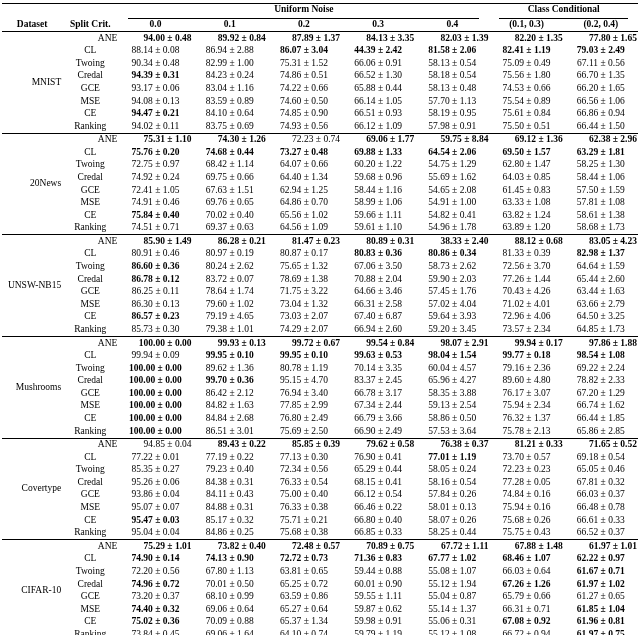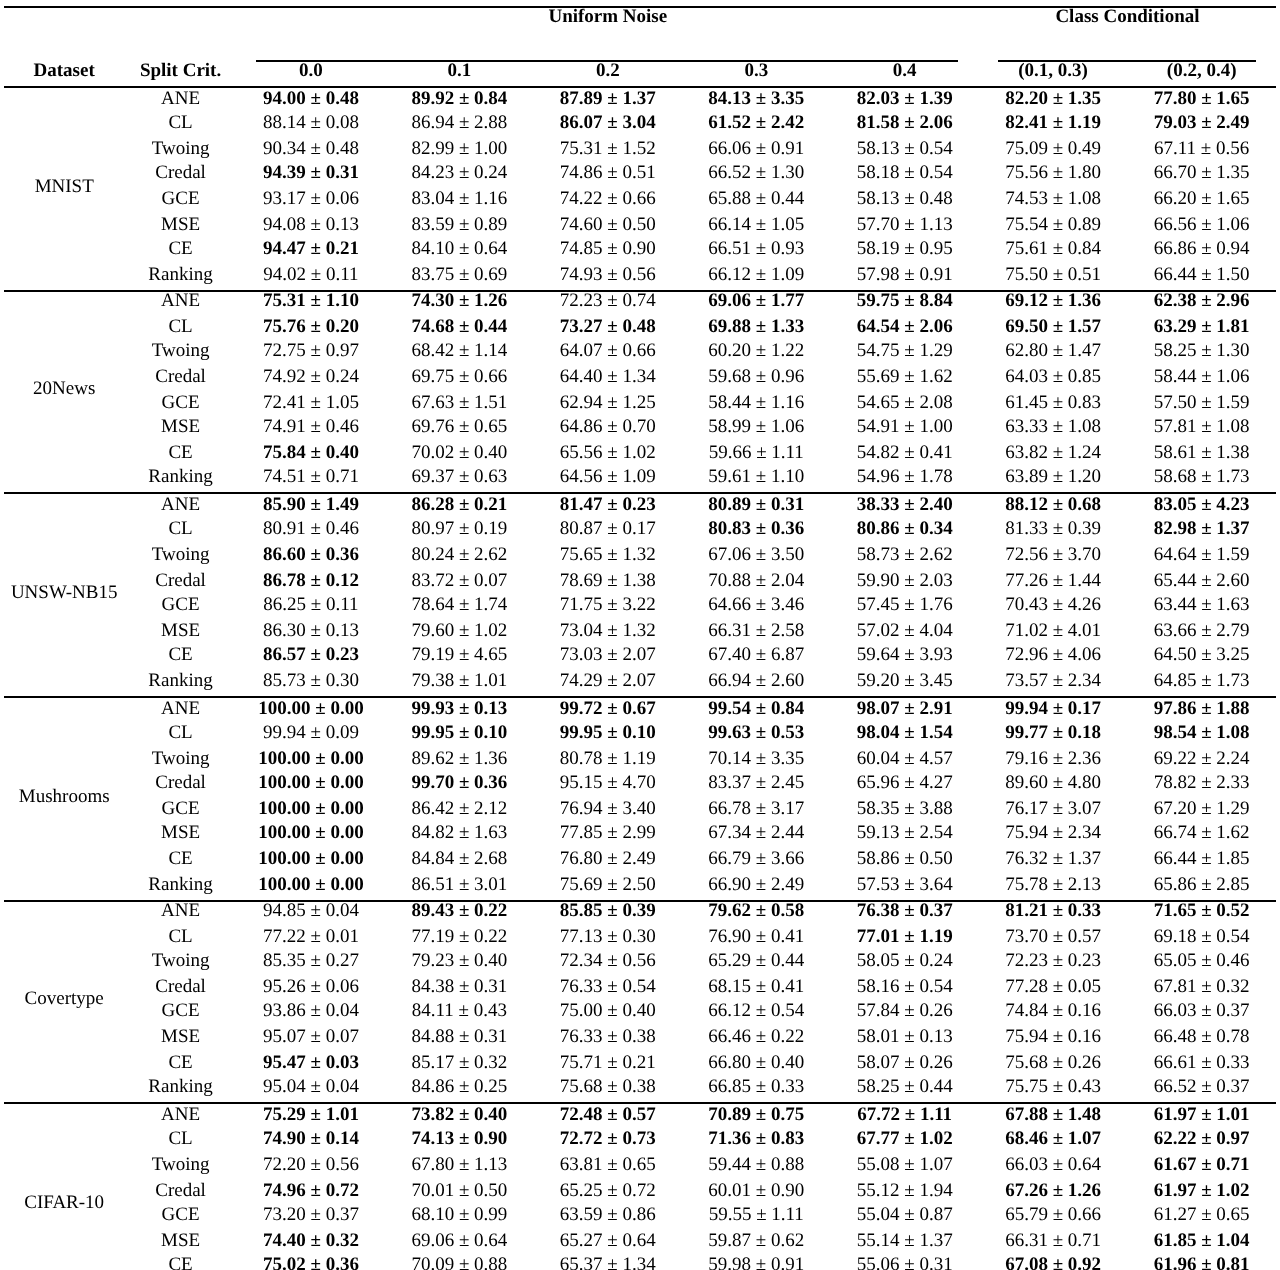--- a/index.html
+++ b/index.html
@@ -38,24 +38,24 @@
   th.rowhead {
     border-bottom: 1.3px solid #000;
     vertical-align: bottom;
     font-family: Liberation Serif, serif;
   }
   th.group { padding: 0; }
   th.group .grule {
     display: block;
     border-bottom: 0.9px solid #000;
     margin: 0 10px;
-    padding-bottom: 14px;
+    padding-bottom: 2px;
   }
   tr.noise-row th { border-bottom: 1.3px solid #000; }
-  tbody tr.section-start td { border-top: 1.3px solid #000; }
+  tbody tr.section-start td { border-top: 1.3px solid #000; text-align: right; }
   td.dataset-cell { vertical-align: middle; }
   td.val-cell.bold { font-weight: bold; }
 </style>
 </head>
 <body>
 
 <table class="results">
   <colgroup>
     <col class="c-dataset">
     <col class="c-crit">
@@ -98,21 +98,21 @@
         <td class="val-cell bold">84.13 ± 3.35</td>
         <td class="val-cell bold">82.03 ± 1.39</td>
         <td class="val-cell bold">82.20 ± 1.35</td>
         <td class="val-cell bold">77.80 ± 1.65</td>
       </tr>
       <tr>
         <td class="crit-cell">CL</td>
         <td class="val-cell">88.14 ± 0.08</td>
         <td class="val-cell">86.94 ± 2.88</td>
         <td class="val-cell bold">86.07 ± 3.04</td>
-        <td class="val-cell bold">61.52 ± 2.42</td>
+        <td class="val-cell bold">44.39 ± 2.42</td>
         <td class="val-cell bold">81.58 ± 2.06</td>
         <td class="val-cell bold">82.41 ± 1.19</td>
         <td class="val-cell bold">79.03 ± 2.49</td>
       </tr>
       <tr>
         <td class="crit-cell">Twoing</td>
         <td class="val-cell">90.34 ± 0.48</td>
         <td class="val-cell">82.99 ± 1.00</td>
         <td class="val-cell">75.31 ± 1.52</td>
         <td class="val-cell">66.06 ± 0.91</td>
@@ -130,21 +130,21 @@
         <td class="val-cell">75.56 ± 1.80</td>
         <td class="val-cell">66.70 ± 1.35</td>
       </tr>
       <tr>
         <td class="crit-cell">GCE</td>
         <td class="val-cell">93.17 ± 0.06</td>
         <td class="val-cell">83.04 ± 1.16</td>
         <td class="val-cell">74.22 ± 0.66</td>
         <td class="val-cell">65.88 ± 0.44</td>
         <td class="val-cell">58.13 ± 0.48</td>
-        <td class="val-cell">74.53 ± 1.08</td>
+        <td class="val-cell">74.53 ± 0.66</td>
         <td class="val-cell">66.20 ± 1.65</td>
       </tr>
       <tr>
         <td class="crit-cell">MSE</td>
         <td class="val-cell">94.08 ± 0.13</td>
         <td class="val-cell">83.59 ± 0.89</td>
         <td class="val-cell">74.60 ± 0.50</td>
         <td class="val-cell">66.14 ± 1.05</td>
         <td class="val-cell">57.70 ± 1.13</td>
         <td class="val-cell">75.54 ± 0.89</td>

